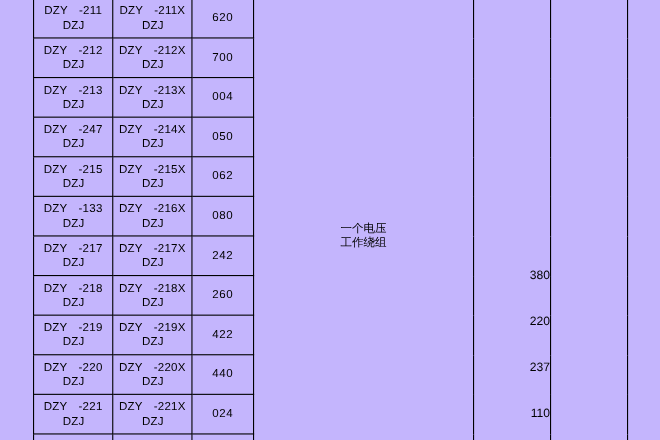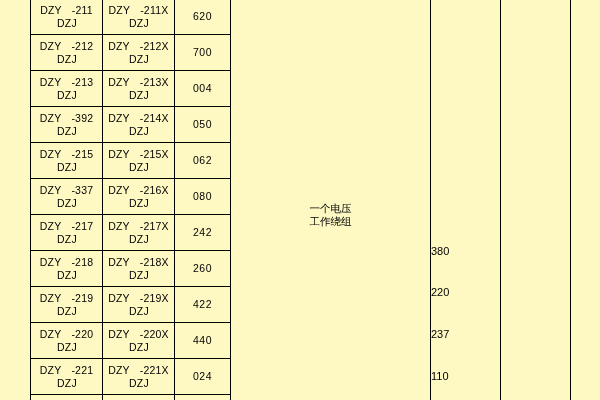--- a/index.html
+++ b/index.html
@@ -11,21 +11,21 @@
     width: 600px;
     height: 400px;
     font-family: "Liberation Sans", sans-serif;
     color: #000000;
     overflow: hidden;
   }
   .page {
     position: relative;
     width: 600px;
     height: 400px;
-    background: #fef9c3;
+    background: #c4b5fd;
   }
   .tablewrap {
     position: absolute;
     left: 30px;
     top: -2px;
     width: 540px;
   }
   table.spec {
     border-collapse: collapse;
     table-layout: fixed;
@@ -103,21 +103,21 @@
   }
   
   .vlist {
     position: relative;
     height: 100%;
   }
   .vlist span {
     position: absolute;
     left: 0;
     right: 0;
-    text-align: left;
+    text-align: right;
     font-size: 11px;
   }
 </style>
 </head>
 <body>
 
 <div class="page">
   <div class="tablewrap">
     <table class="spec">
       <colgroup>
@@ -219,21 +219,21 @@
             </div>
           </td>
           <td class="numcell">004</td>
         </tr>
 
         <tr class="rowh">
           <td>
             <div class="modelcell">
               <div class="mline">
                   <span class="pre">DZY</span>
-                  <span class="suf">-392</span>
+                  <span class="suf">-247</span>
                 </div>
               <div class="mline second">
                   <span class="pre">DZJ</span>
                 </div>
             </div>
           </td>
           <td>
             <div class="modelcell modelcell2">
               <div class="mline">
                   <span class="pre">DZY</span>
@@ -271,21 +271,21 @@
             </div>
           </td>
           <td class="numcell">062</td>
         </tr>
 
         <tr class="rowh">
           <td>
             <div class="modelcell">
               <div class="mline">
                   <span class="pre">DZY</span>
-                  <span class="suf">-337</span>
+                  <span class="suf">-133</span>
                 </div>
               <div class="mline second">
                   <span class="pre">DZJ</span>
                 </div>
             </div>
           </td>
           <td>
             <div class="modelcell modelcell2">
               <div class="mline">
                   <span class="pre">DZY</span>

